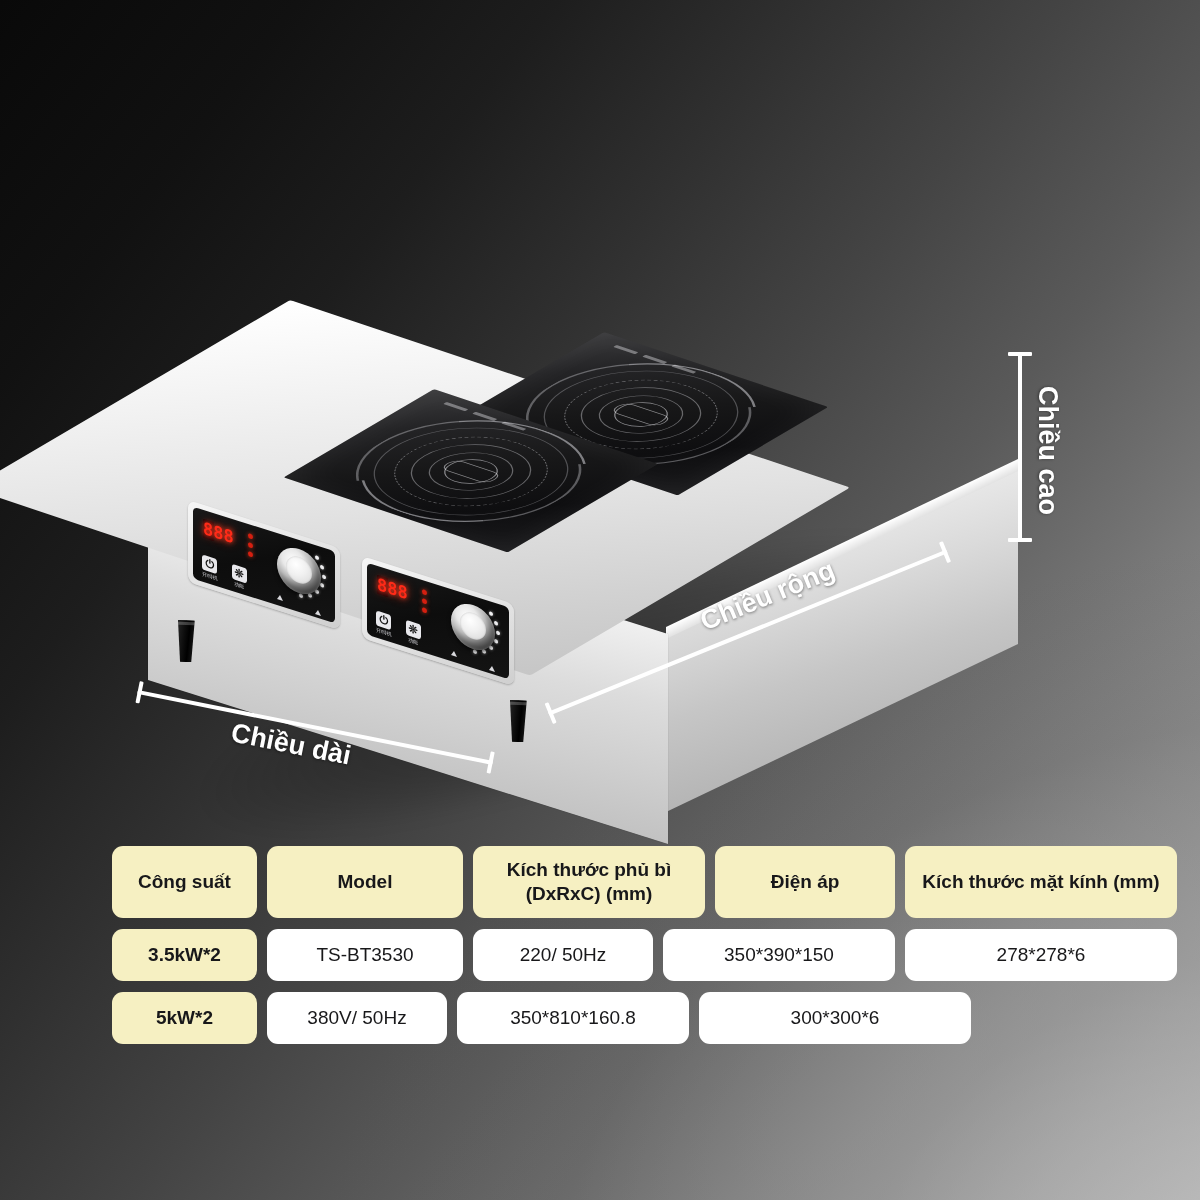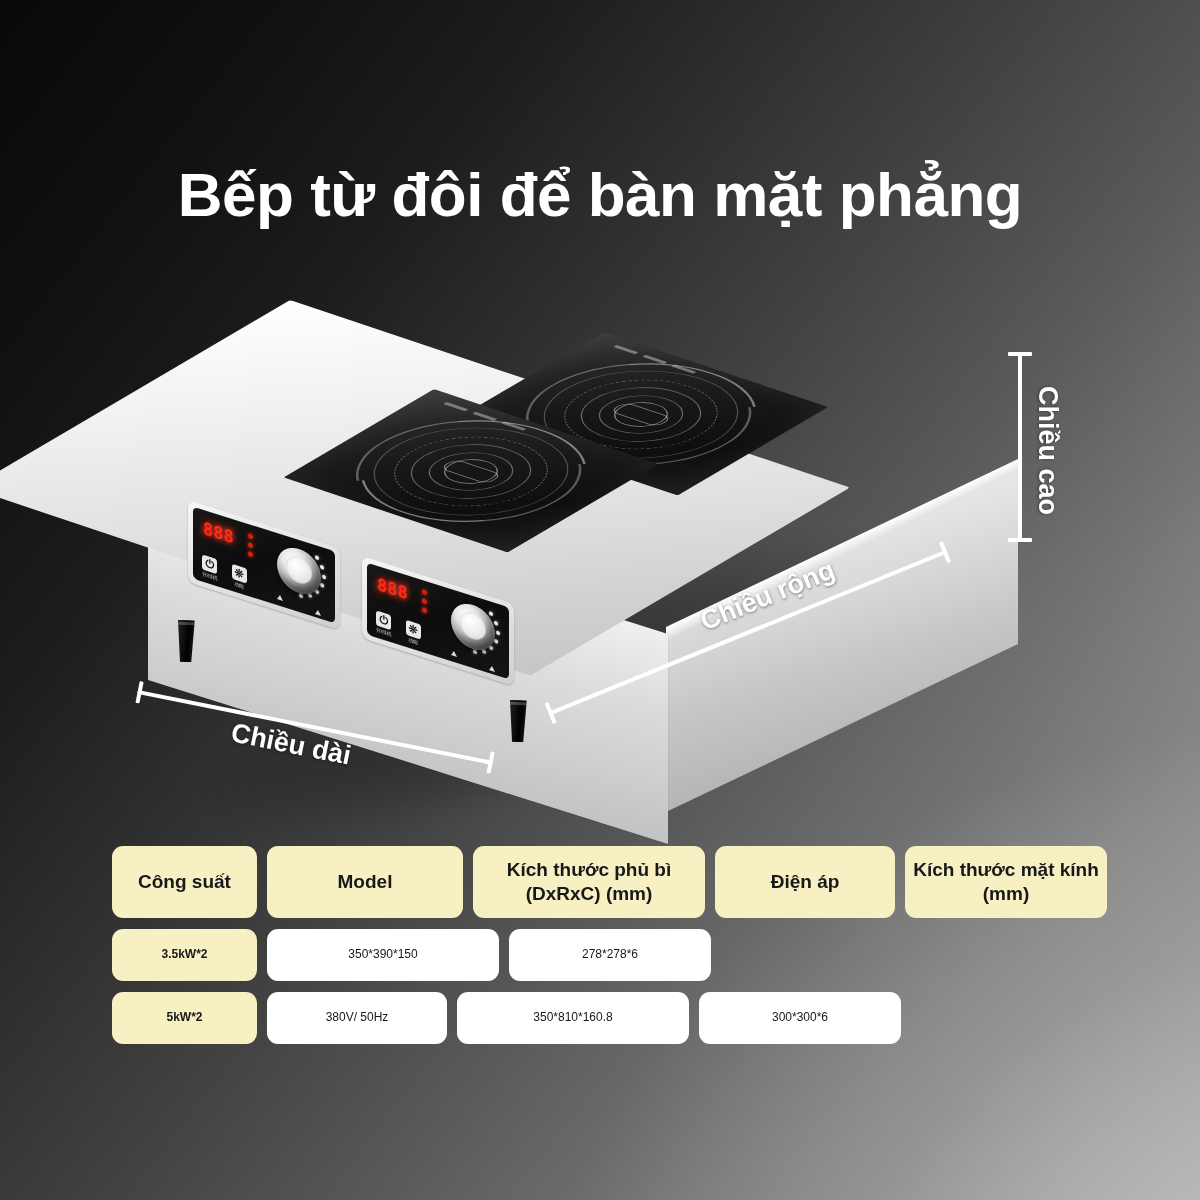--- a/index.html
+++ b/index.html
@@ -423,38 +423,37 @@
     box-sizing: border-box;
   }
   .spec-row.header .spec-cell {
     background: #f6f0c2;
     font-weight: bold;
     font-size: 19px;
     height: 72px;
   }
   .spec-row.body .spec-cell {
     height: 52px;
-    font-size: 12px;
+    font-size: 19px;
   }
   .spec-row.body .spec-cell.hl {
     background: #f6f0c2;
     font-weight: bold;
   }
   .c0 { width: 145px; flex: none; }
   .c1 { width: 196px; flex: none; }
   .c2 { width: 180px; flex: none; }
   .c3 { width: 232px; flex: none; }
-  .c4 { width: 202px; flex: none; }
+  .c4 { width: 272px; flex: none; }
 </style>
 </head>
 <body>
 
 <div id="page">
 
-  <div class="title">Bếp từ đôi để bàn mặt phẳng</div>
 
   <div class="scene">
 
     <div class="ground-shadow"></div>
 
     <div class="leg leg-br"></div>
     <div class="leg leg-bl"></div>
 
     <div class="body-side"></div>
     <div class="side-top-edge"></div>
@@ -597,20 +596,22 @@
     <div class="spec-row header">
       <div class="spec-cell c0">Công suất</div>
       <div class="spec-cell c1">Model</div>
       <div class="spec-cell c3">Kích thước phủ bì (DxRxC) (mm)</div>
       <div class="spec-cell c2">Điện áp</div>
       <div class="spec-cell c4">Kích thước mặt kính (mm)</div>
     </div>
 
     <div class="spec-row body">
       <div class="spec-cell c0 hl">3.5kW*2</div>
+      <div class="spec-cell c1">TS-BT3530</div>
+      <div class="spec-cell c2">220/ 50Hz</div>
       <div class="spec-cell c3">350*390*150</div>
       <div class="spec-cell c4">278*278*6</div>
     </div>
 
     <div class="spec-row body">
       <div class="spec-cell c0 hl">5kW*2</div>
       <div class="spec-cell c2">380V/ 50Hz</div>
       <div class="spec-cell c3">350*810*160.8</div>
       <div class="spec-cell c4">300*300*6</div>
     </div>

